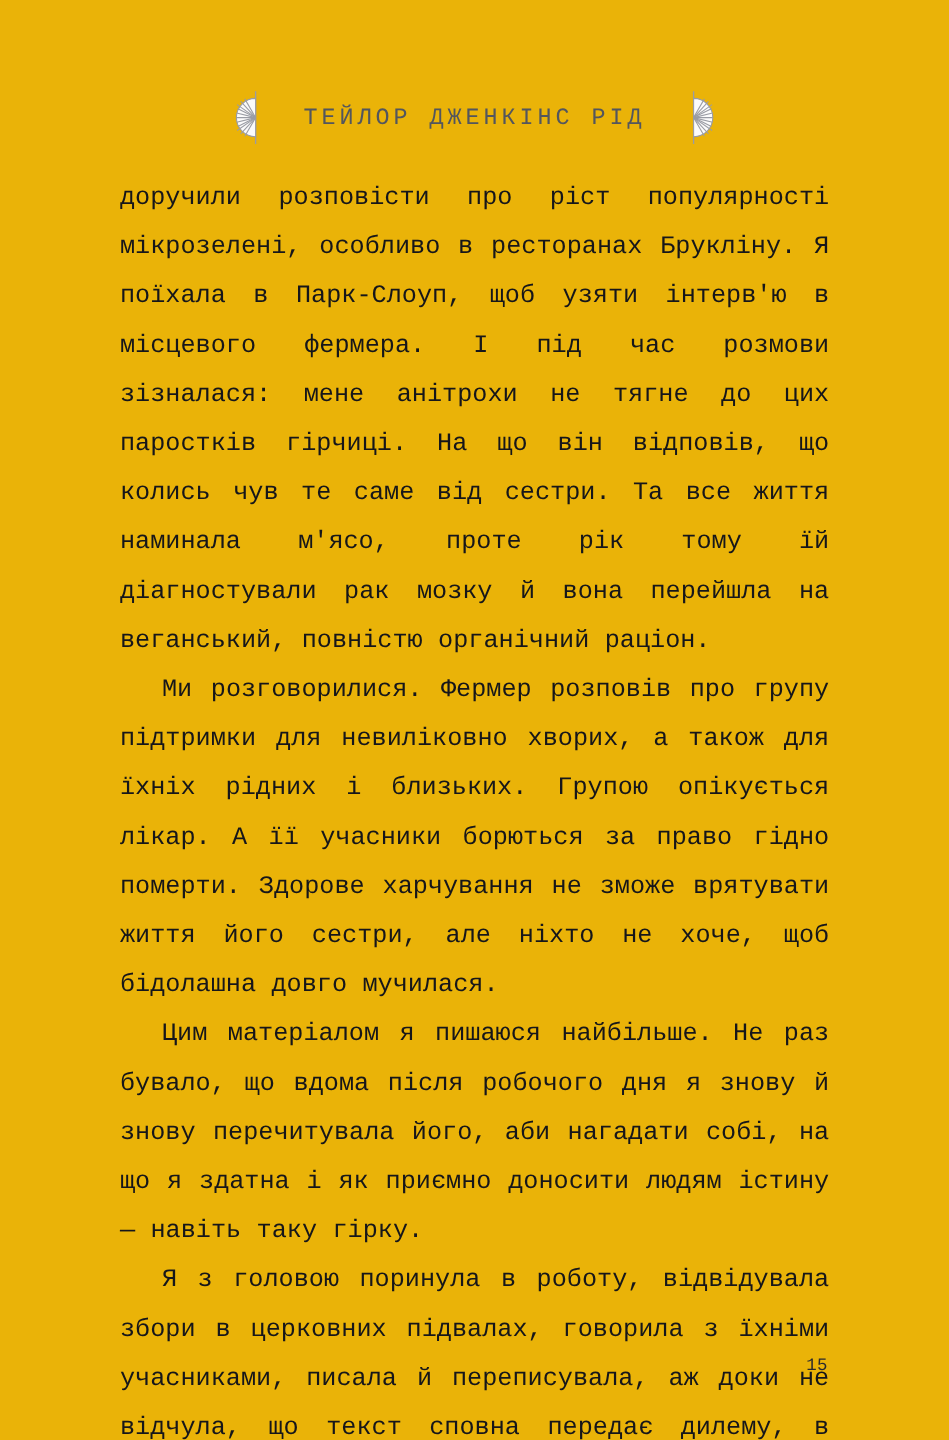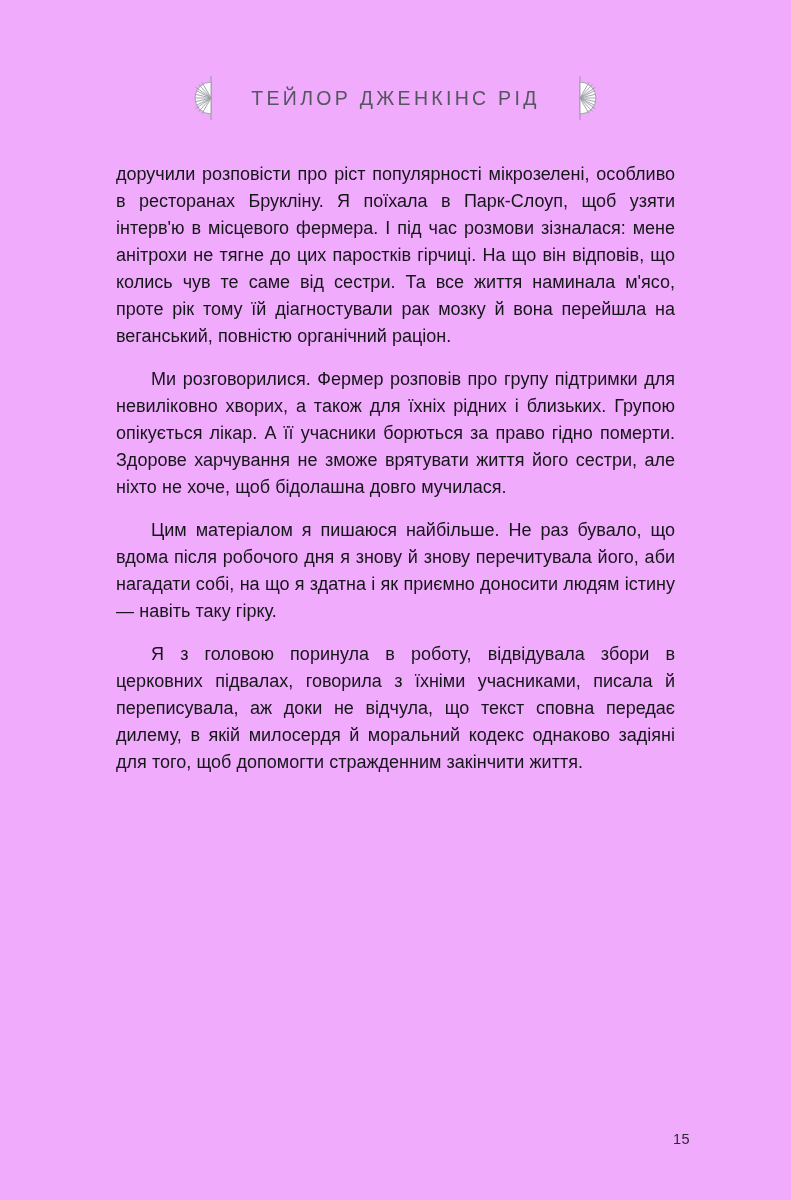--- a/index.html
+++ b/index.html
@@ -6,23 +6,23 @@
   html, body {
     margin: 0;
     padding: 0;
     background: #ffffff;
   }
   .page {
     position: relative;
     width: 791px;
     height: 1200px;
     margin: 0 auto;
-    background: #f0abfc;
+    background: #eab308;
     overflow: hidden;
-    font-family: Liberation Sans, sans-serif;
+    font-family: Liberation Mono, monospace;
     color: #16161a;
   }
 
   
   .running-head {
     position: absolute;
     top: 72px;
     left: 0;
     right: 0;
     height: 52px;
@@ -49,25 +49,25 @@
   .ornament svg { display: block; }
 
   
   .body-text {
     position: absolute;
     top: 145px;
     left: 100px;
     width: 591px;
   }
   .body-text p {
-    margin: 16px;
+    margin: 0;
     text-align: justify;
     text-justify: inter-word;
-    font-size: 18px;
-    line-height: 27px;
+    font-size: 21px;
+    line-height: 41px;
     text-indent: 35px;
     hyphens: manual;
     word-spacing: 0.2px;
   }
   .body-text p.first {
     text-indent: 0;
   }
 
   
   .folio {

